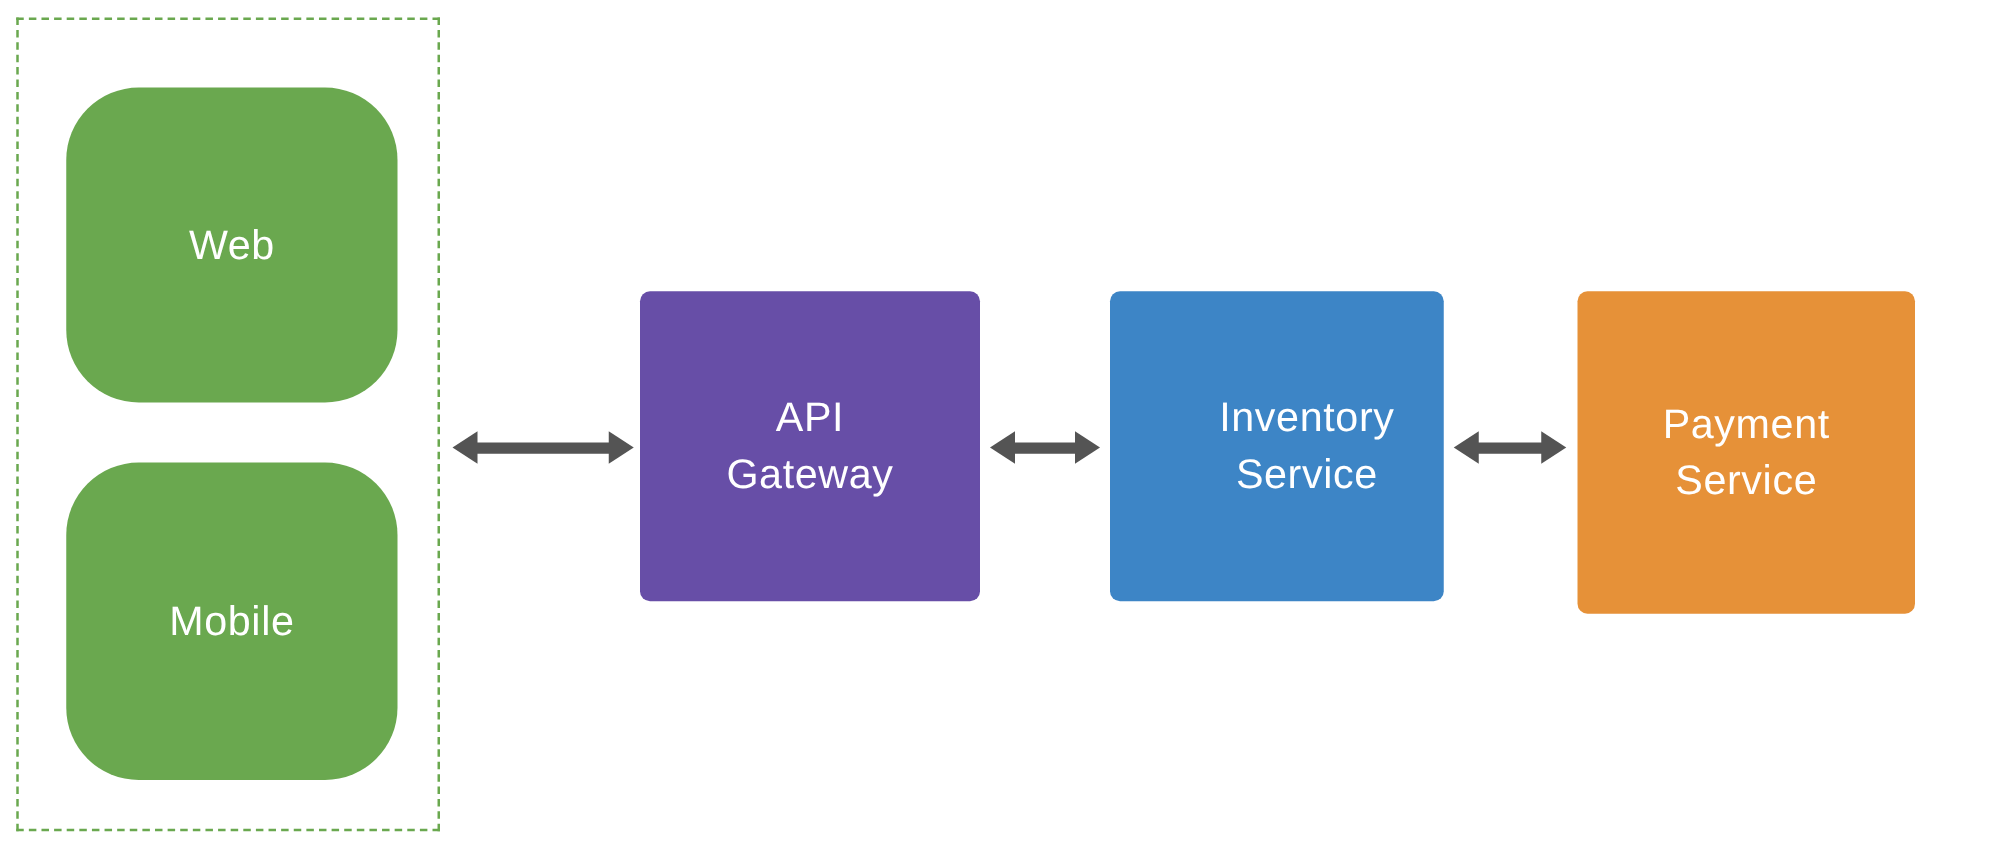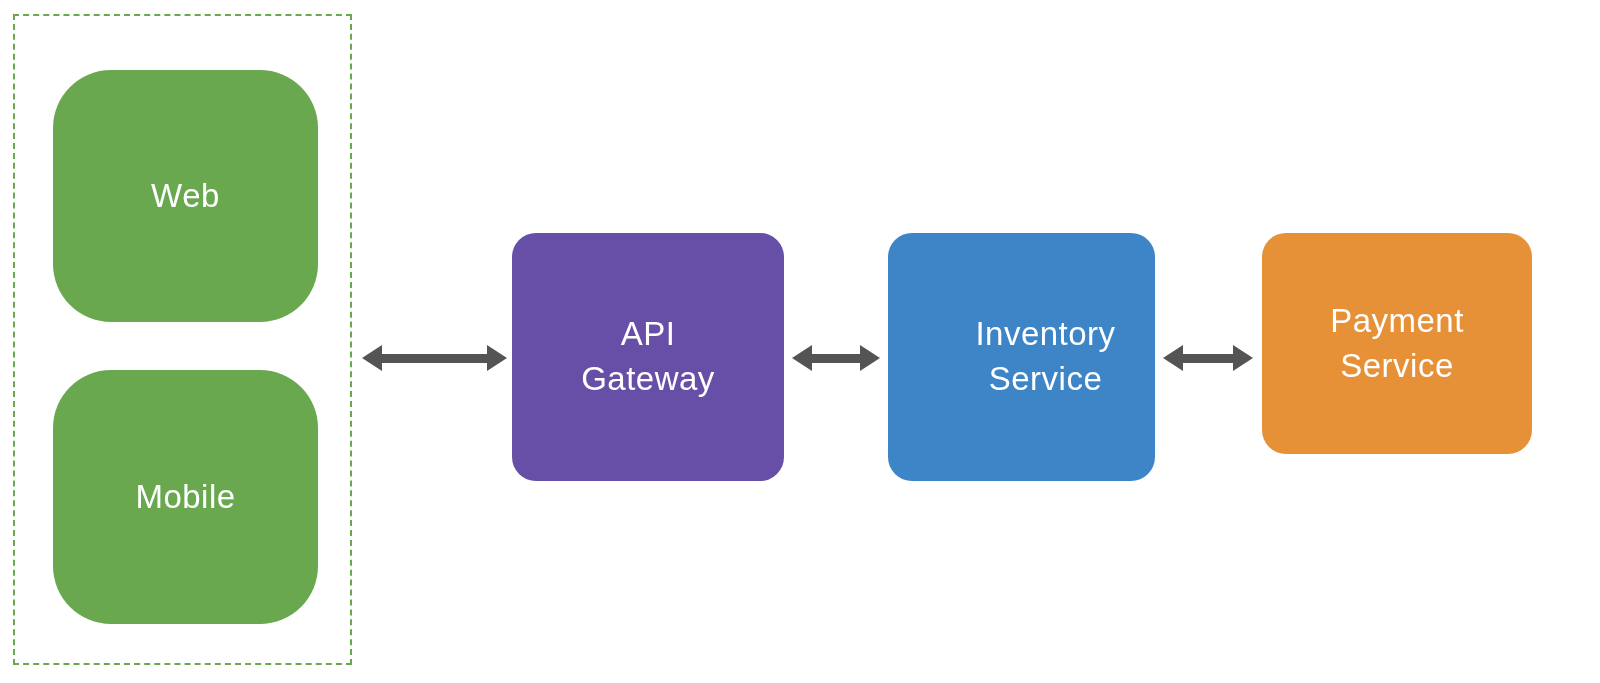--- a/index.html
+++ b/index.html
@@ -48,25 +48,25 @@
     width:265px;
     border-radius:58px;
     background:var(--client-node);
   }
   .node-web{ top:54px; height:252px; }
   .node-mobile{ top:354px; height:254px; }
 
   .service{
     top:233px;
     height:248px;
-    border-radius:24px;
+    border-radius:8px;
   }
   .node-api-gateway{ left:512px; width:272px; background:var(--api-gateway-node); }
   .node-inventory-service{ left:888px; width:267px; background:var(--inventory-node);padding-left:48px; }
-  .node-payment-service{ left:1262px; width:270px; height:221px; background:var(--payment-node); }
+  .node-payment-service{ left:1262px; width:270px; height:258px; background:var(--payment-node); }
 
   
   .arrow{
     position:absolute;
     top:343px;
     height:30px;
     display:flex;
     align-items:center;
   }
   .arrow-1{ left:362px; width:145px; }

